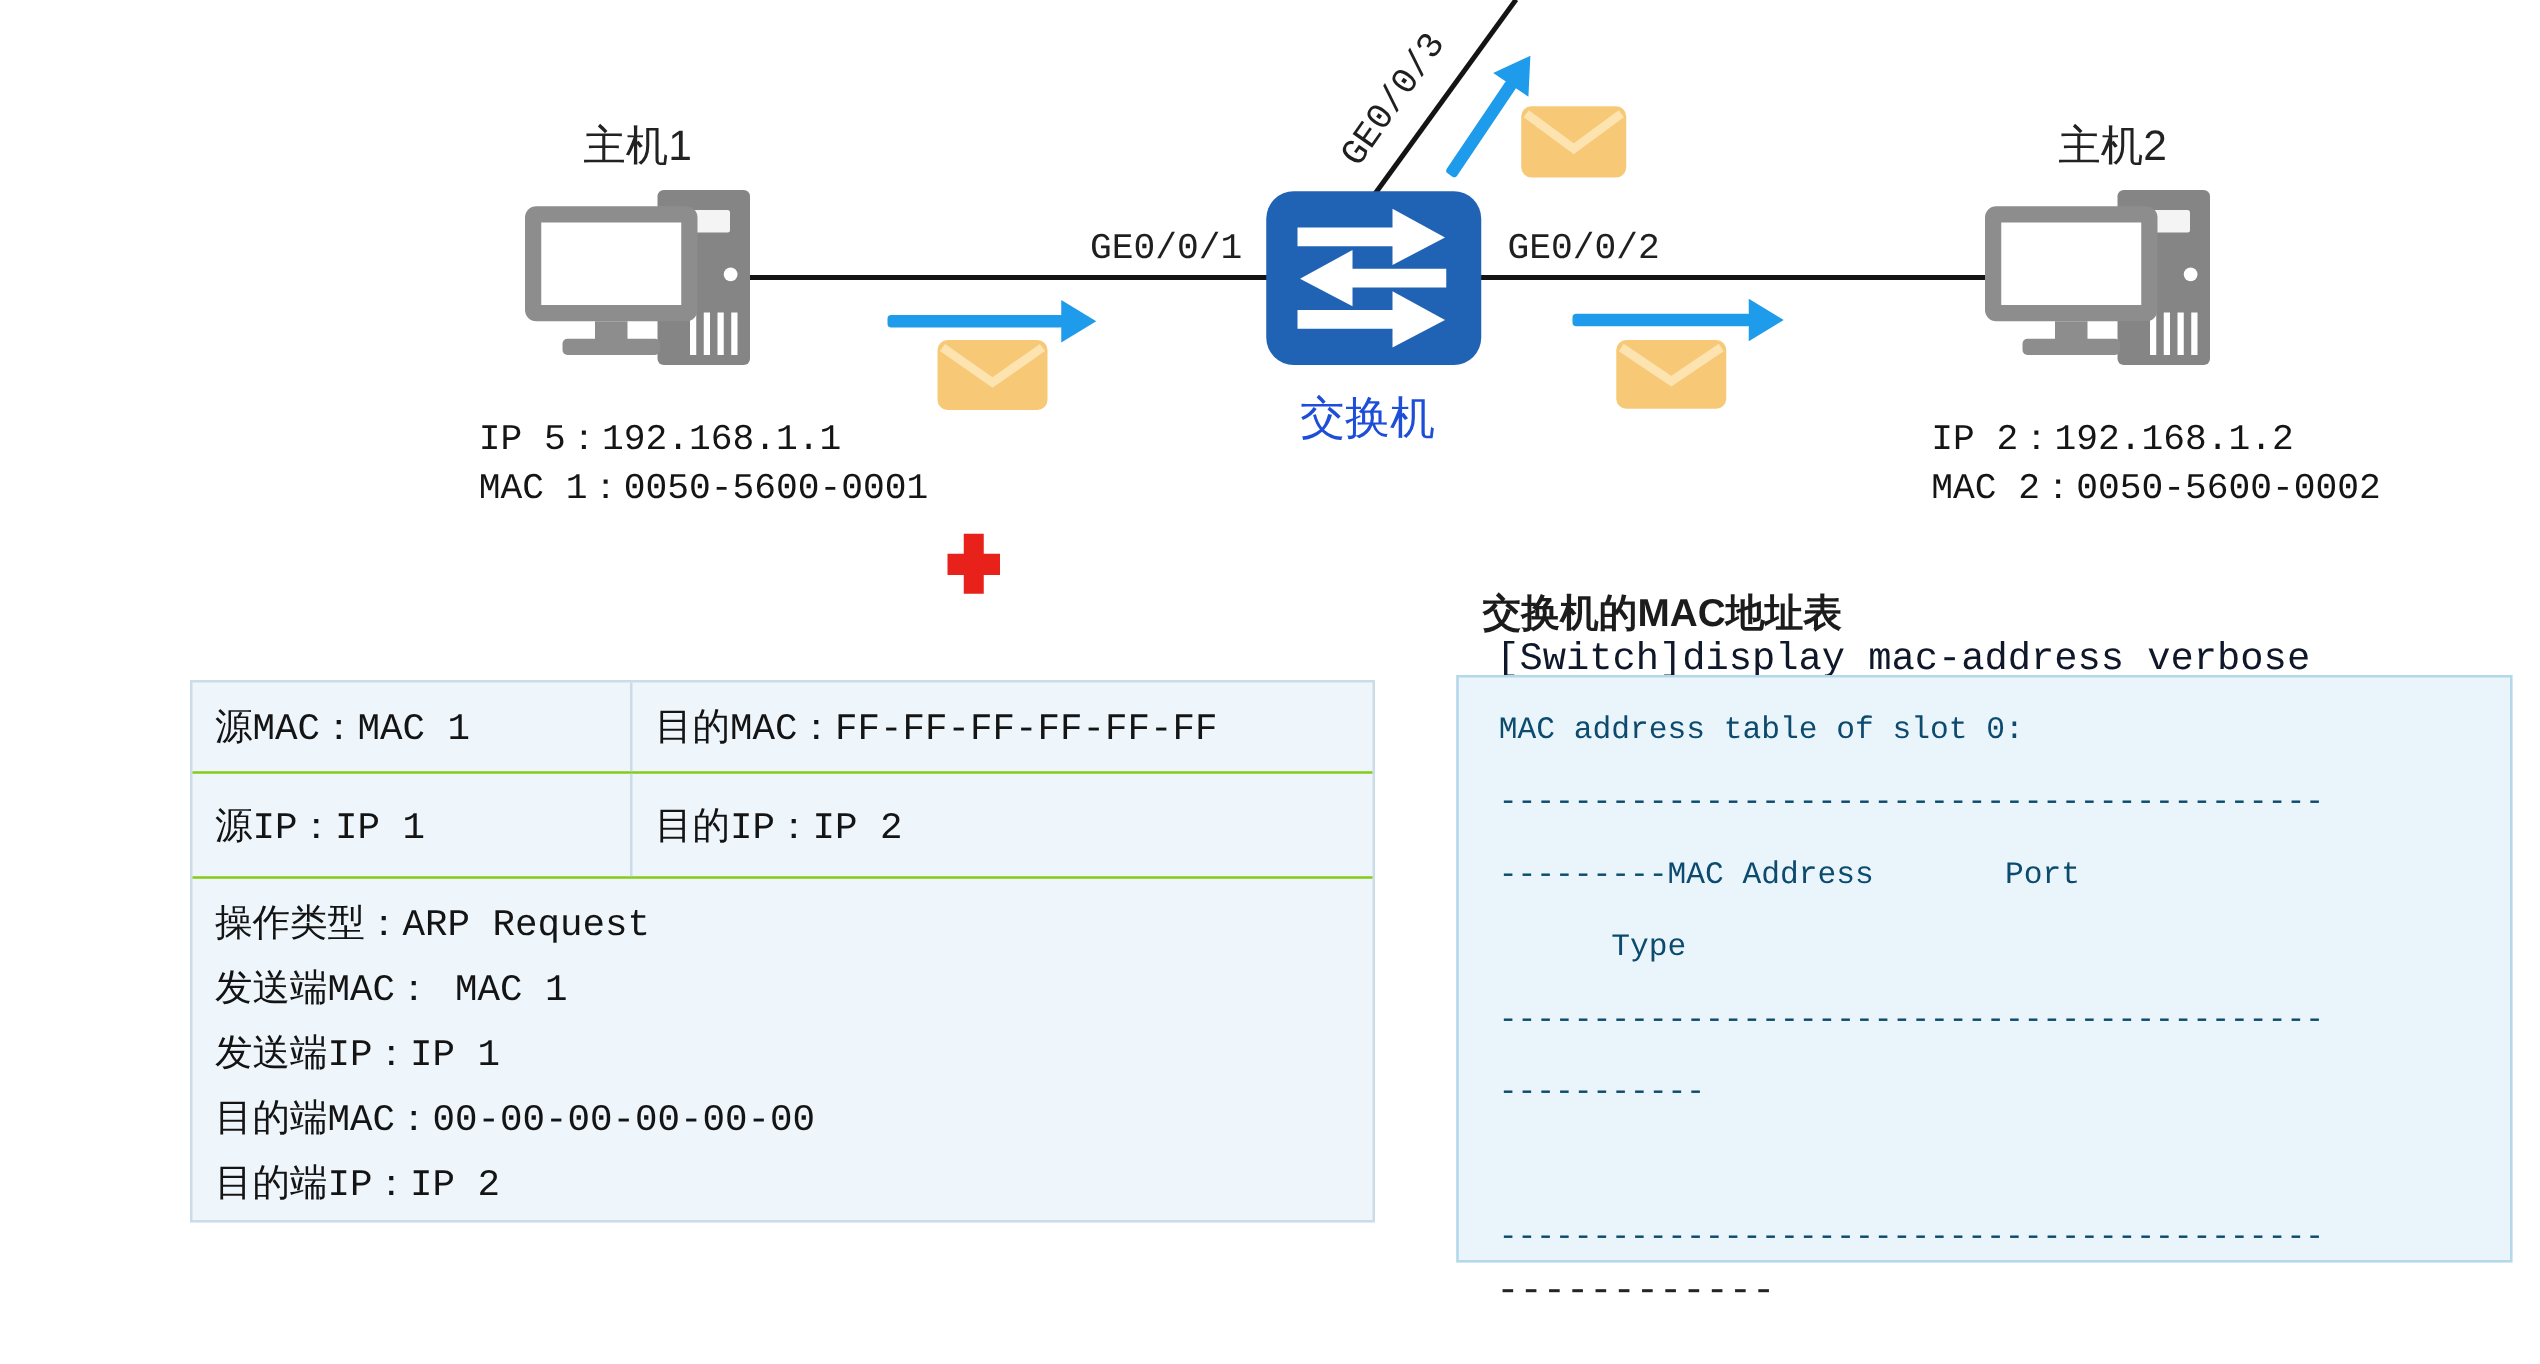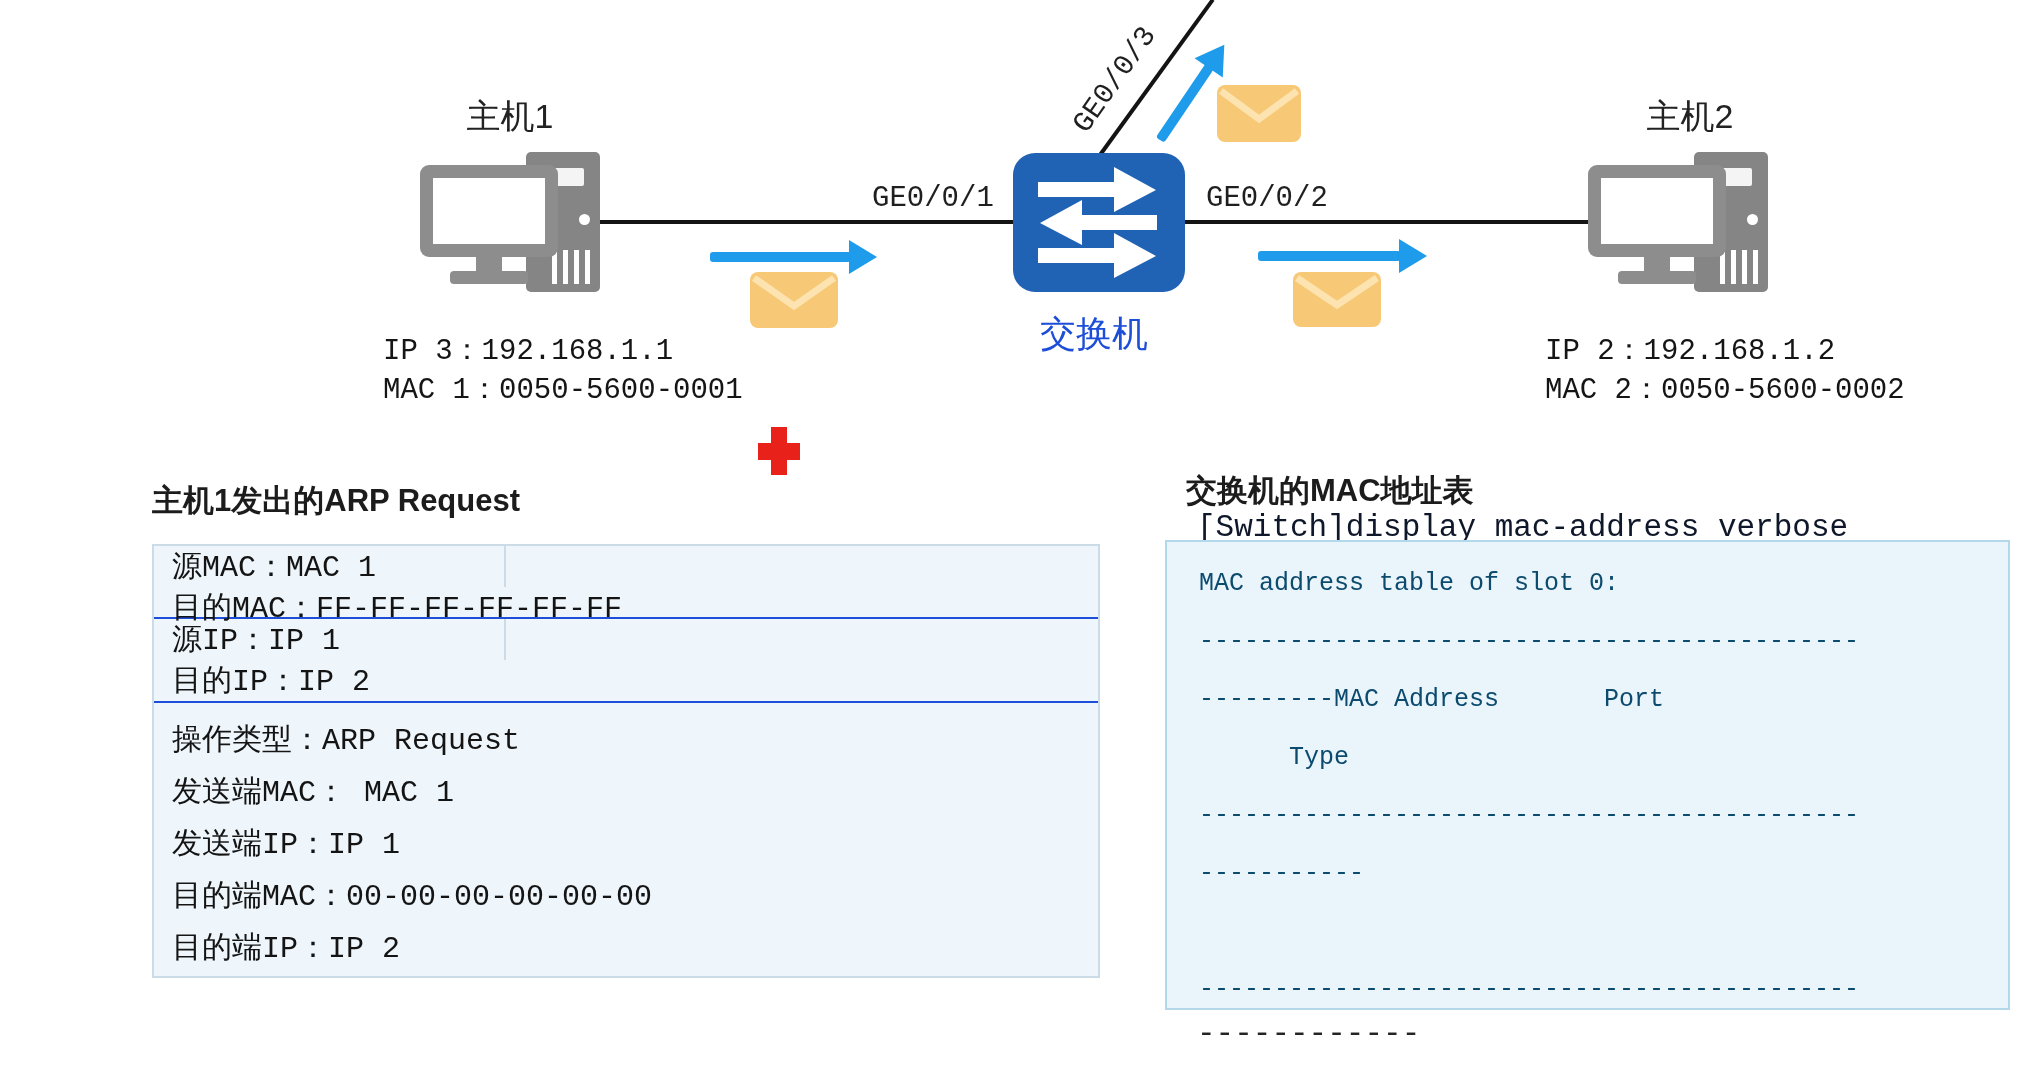--- a/index.html
+++ b/index.html
@@ -43,21 +43,21 @@
   .cross .vbar{position:absolute;left:13px;top:0;width:16px;height:48px;background:#e8221a;}
   .cross .hbar{position:absolute;left:0;top:16px;width:42px;height:17px;background:#e8221a;}
 
   
   .switch-box{background:#2062b4;border-radius:22px;}
 
   
   .arp-title{font-size:31px;}
   .arp-table{width:948px;height:434px;background:#eef6fb;border:2px solid #ccdce6;box-sizing:border-box;
     font-size:30px;font-family:"Liberation Mono","DejaVu Sans Mono",monospace;color:#141414;}
-  .arp-row{display:flex;border-bottom:2px solid #1d4ed8;flex-direction:column;}
+  .arp-row{display:flex;border-bottom:2px solid #84cc16;}
   .arp-row.r1{height:71px;}
   .arp-row.r2{height:82px;justify-content:center;}
   .arp-cell{display:flex;align-items:center;padding-left:18px;box-sizing:border-box;}
   .arp-cell.c1{width:352px;border-right:2px solid #ccdce6;}
   .arp-cell.c2{flex:1;}
   .arp-detail{padding:12px 0 0 18px;}
   .arp-detail div{line-height:52px;white-space:pre;}
 
   
   .mac-title{font-size:31px;}
@@ -81,21 +81,21 @@
     <div class="slot"></div>
     <div class="dot"></div>
     <div class="vent" style="left:26px;"></div>
     <div class="vent" style="left:37px;"></div>
     <div class="vent" style="left:48px;"></div>
     <div class="vent" style="left:59px;"></div>
   </div>
   <div class="abs monitor" style="left:420px;top:165px;width:138px;height:92px;"></div>
   <div class="abs stand-neck" style="left:476px;top:257px;width:26px;height:16px;"></div>
   <div class="abs stand-base" style="left:450px;top:271px;width:78px;height:13px;"></div>
-  <div class="abs dev-text mono" style="left:383px;top:330px;">IP 3：192.168.1.1</div>
+  <div class="abs dev-text mono" style="left:383px;top:330px;">IP 5：192.168.1.1</div>
   <div class="abs dev-text mono" style="left:383px;top:369px;">MAC 1：0050-5600-0001</div>
 
   <div class="abs host-label" style="left:1608px;top:94px;width:164px;">主机2</div>
   <div class="abs tower" style="left:1694px;top:152px;width:74px;height:140px;">
     <div class="slot"></div>
     <div class="dot"></div>
     <div class="vent" style="left:26px;"></div>
     <div class="vent" style="left:37px;"></div>
     <div class="vent" style="left:48px;"></div>
     <div class="vent" style="left:59px;"></div>
@@ -149,21 +149,20 @@
     <svg viewBox="0 0 84 57">
         <polyline points="4,6 42,34 80,6" fill="none" stroke="#fce3b0" stroke-width="7"></polyline>
       </svg>
   </div>
 
   <div class="abs cross" style="left:758px;top:427px;width:42px;height:48px;">
     <div class="vbar"></div>
     <div class="hbar"></div>
   </div>
 
-  <div class="abs arp-title cjk-title" style="left:152px;top:480px;">主机1发出的ARP Request</div>
   <div class="abs arp-table" style="left:152px;top:544px;">
     <div class="arp-row r1">
       <div class="arp-cell c1">源MAC：MAC 1</div>
       <div class="arp-cell c2">目的MAC：FF-FF-FF-FF-FF-FF</div>
     </div>
     <div class="arp-row r2">
       <div class="arp-cell c1">源IP：IP 1</div>
       <div class="arp-cell c2">目的IP：IP 2</div>
     </div>
     <div class="arp-detail">

